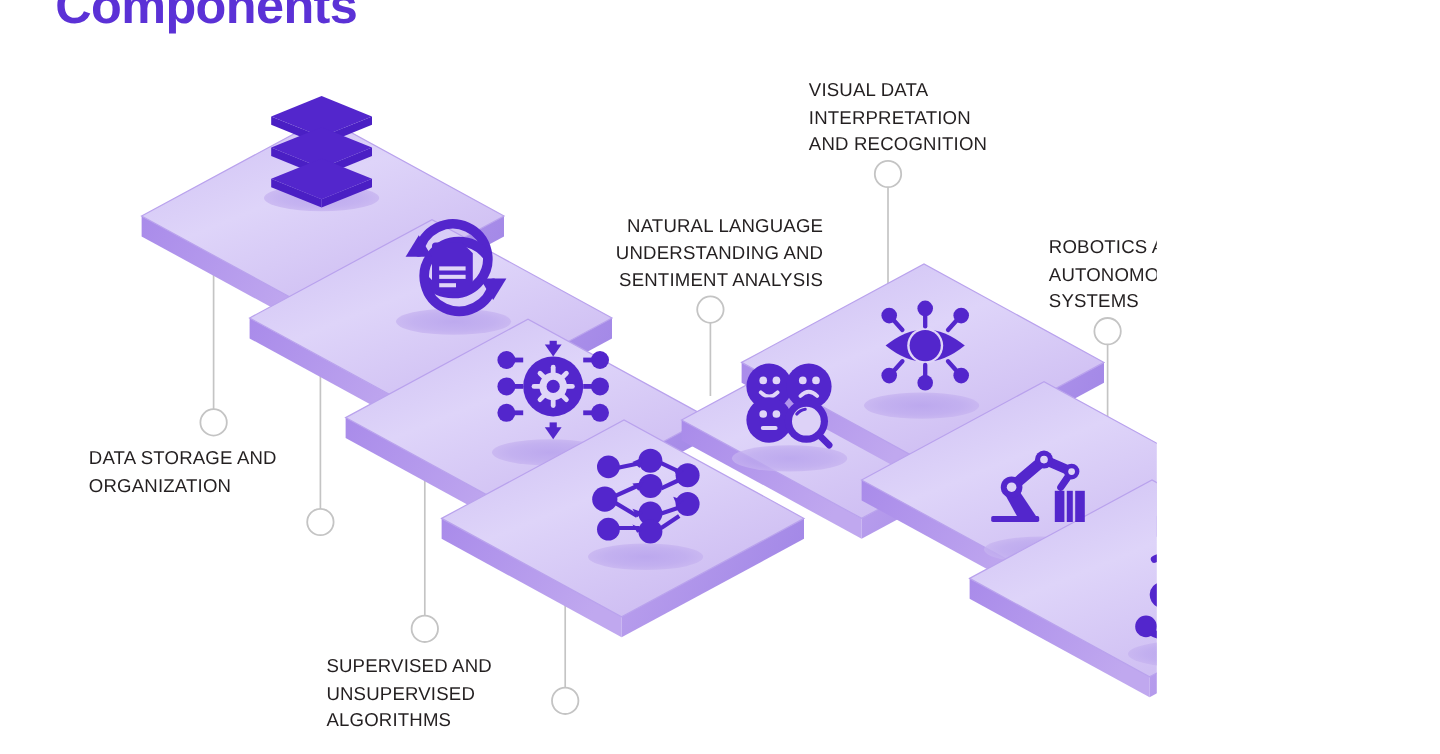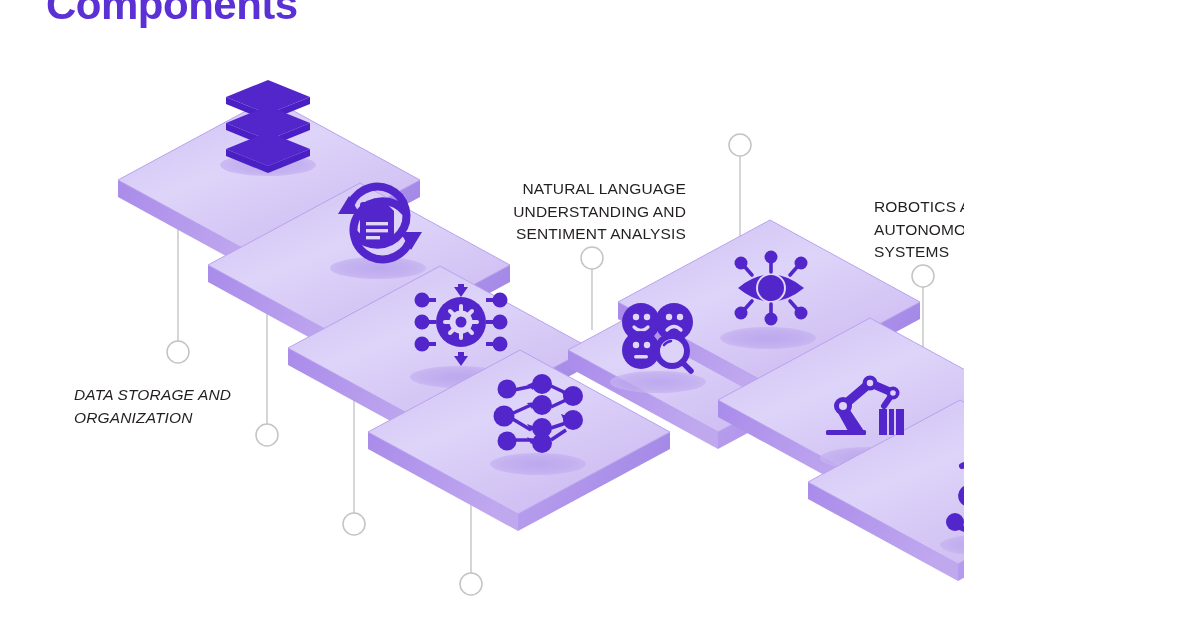--- a/index.html
+++ b/index.html
@@ -292,29 +292,35 @@
       <circle cx="471" cy="584" r="11"></circle>
       <circle cx="592" cy="258" r="11"></circle>
       <circle cx="740" cy="145" r="11"></circle>
       <circle cx="923" cy="276" r="11"></circle>
       <circle cx="1053" cy="382" r="11"></circle>
     </g>
 
     </g>
   </svg>
 
-  <div class="lbl" style="left:74px;top:384px;width:230px;font-style:italic;">Data storage and
+  <div class="lbl" style="left:74px;top:372px;width:230px;">Data storage and
 organization</div>
 
 
+  <div class="lbl" style="left:272px;top:545px;width:200px;">Supervised and
+unsupervised
+algorithms</div>
 
 
   <div class="lbl" style="left:471px;top:178px;width:215px;text-align:right;">Natural language
 understanding and
 sentiment analysis</div>
 
+  <div class="lbl" style="left:674px;top:65px;width:190px;">Visual data
+interpretation
+and recognition</div>
 
   <div class="lbl" style="left:874px;top:196px;width:160px;">Robotics and
 autonomous
 systems</div>
 
 
 </div>
 
 </body></html>

